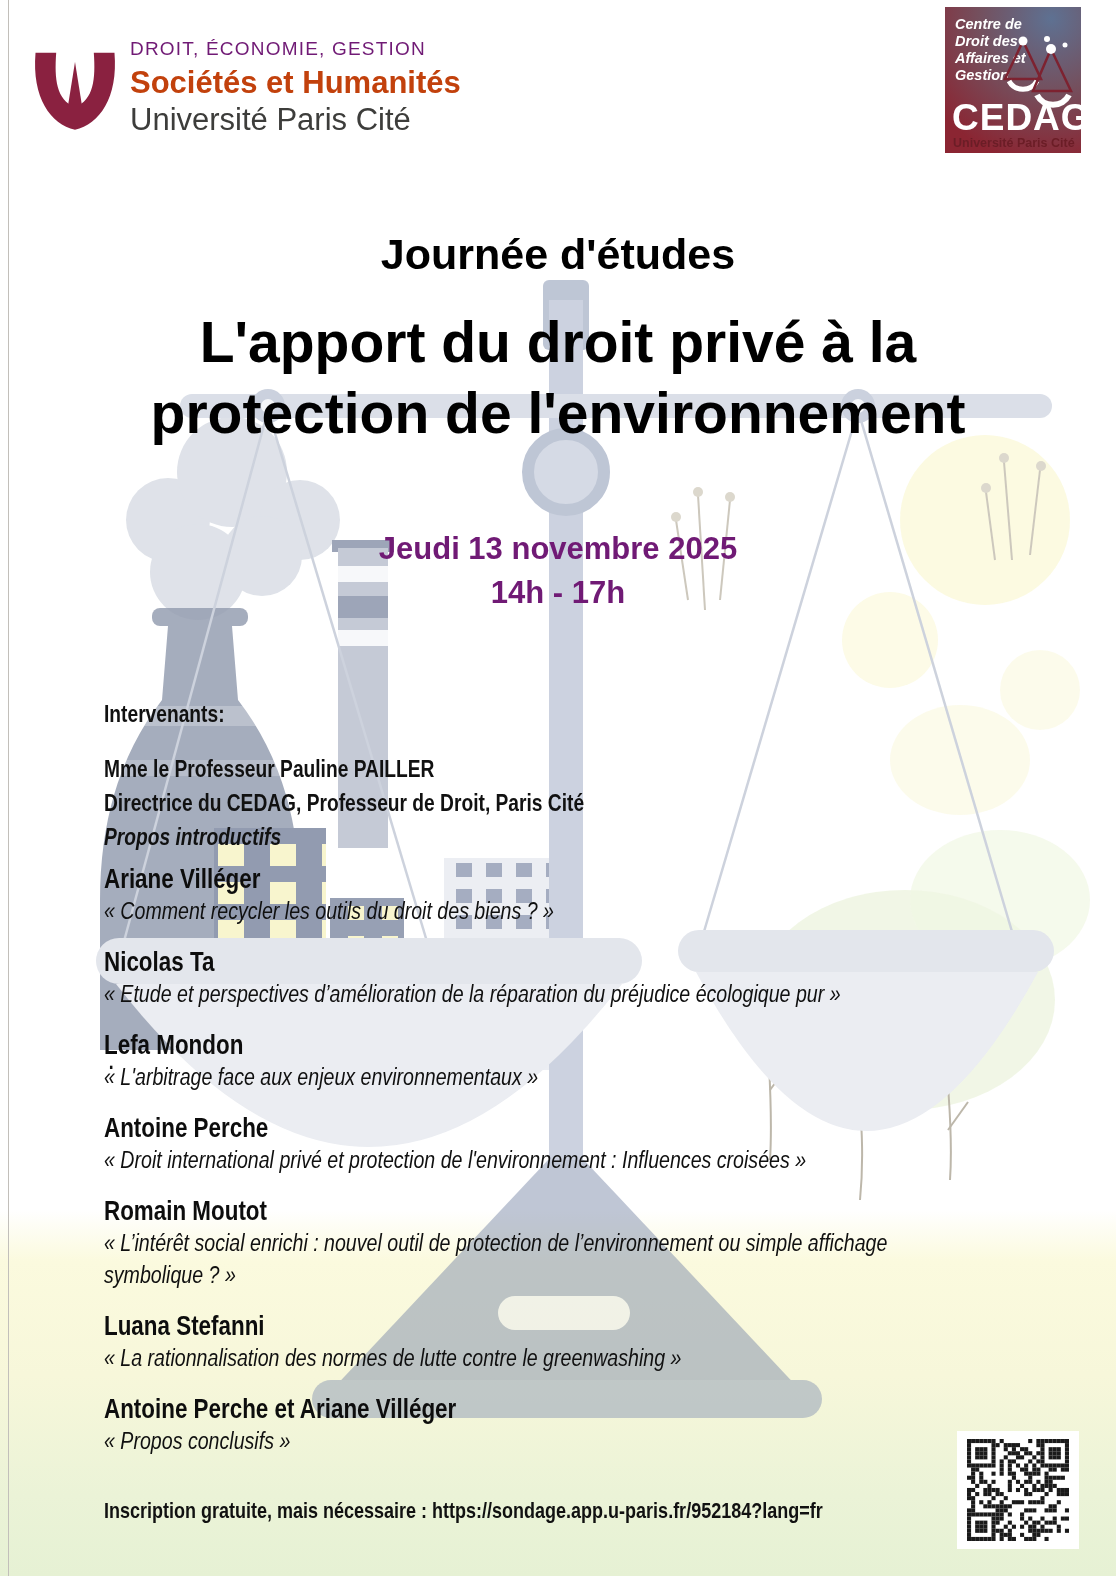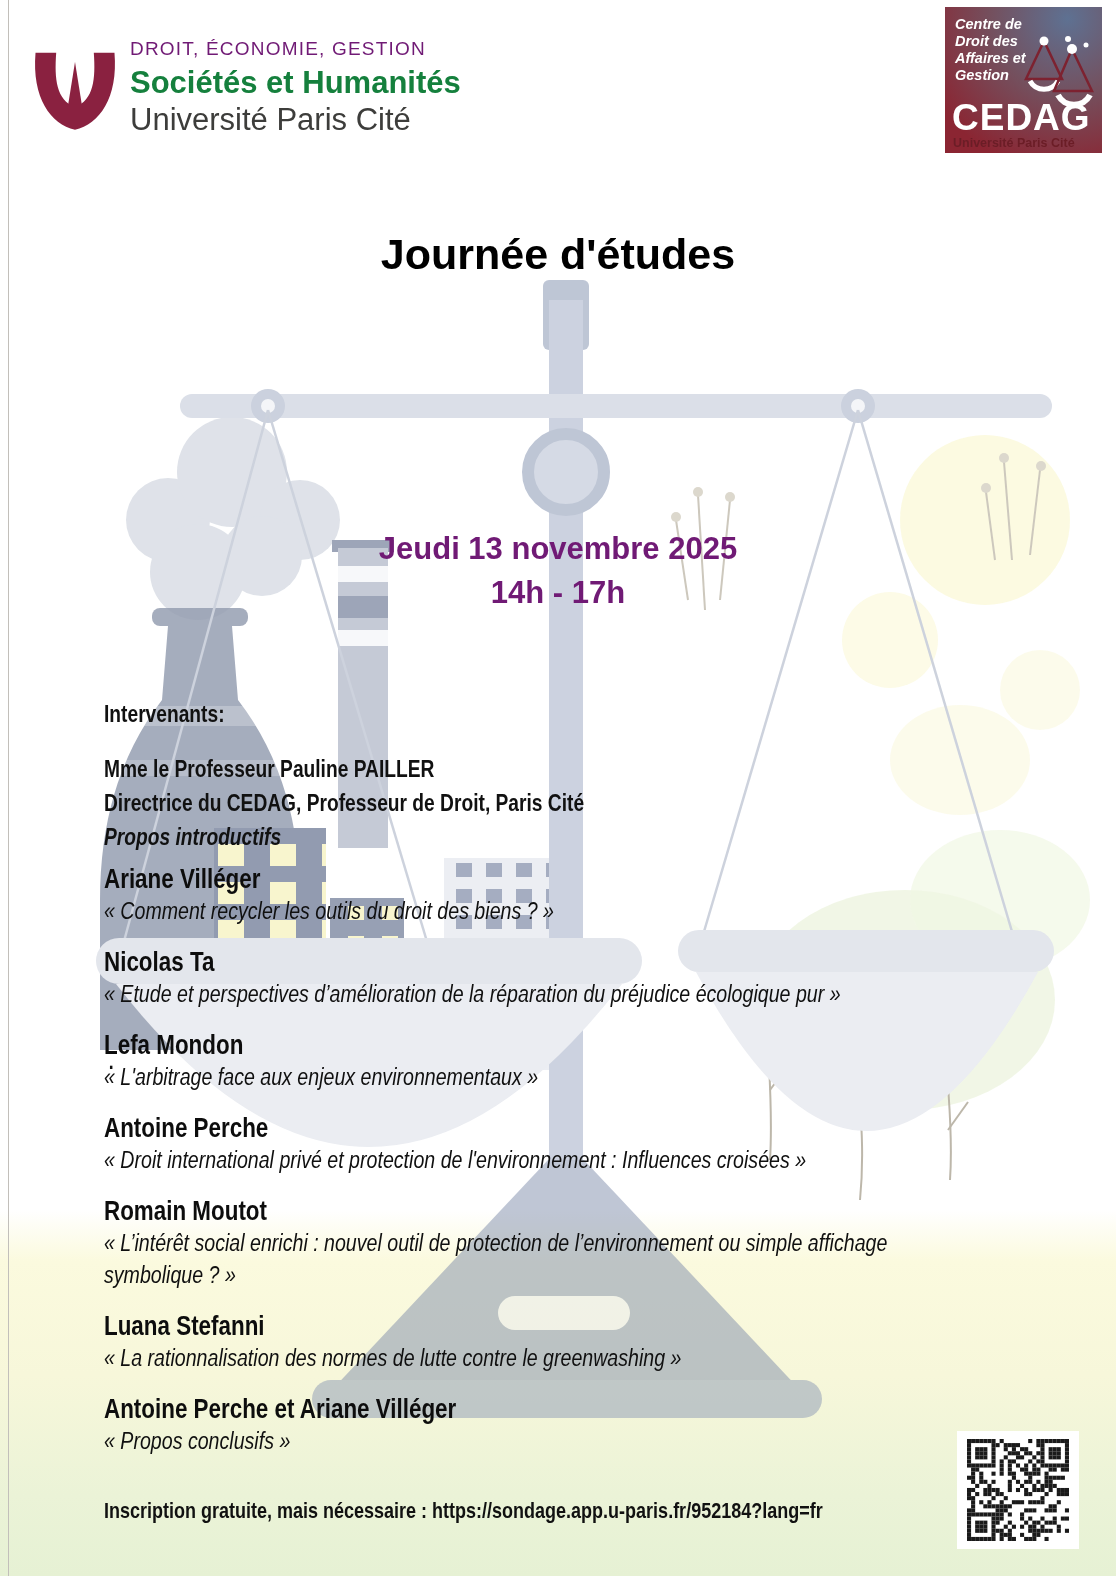--- a/index.html
+++ b/index.html
@@ -8,24 +8,24 @@
   .edge-line{position:absolute;left:8px;top:0;width:1px;height:100%;background:#c2bfba;}
   
   .bg-lower{position:absolute;left:0;top:1210px;width:100%;height:366px;
     background:linear-gradient(180deg,rgba(251,250,222,0) 0%,#fbfade 14%,#f7f7da 45%,#ebf3d7 78%,#e6f1d4 100%);}
   .watermark{position:absolute;left:0;top:0;}
   
   .upc-brand{position:absolute;left:28px;top:34px;display:flex;}
   .upc-mark{margin-top:16px;}
   .upc-lines{margin-left:8px;}
   .upc-l1{font-size:19px;letter-spacing:1.2px;color:#701a75;margin-top:4px;}
-  .upc-l2{font-size:31px;font-weight:bold;color:#15803d;margin-top:5px;}
+  .upc-l2{font-size:31px;font-weight:bold;color:#c2410c;margin-top:5px;}
   .upc-l3{font-size:31px;color:#3d3d3b;margin-top:1px;}
   
-  .cedag{position:absolute;left:945px;top:7px;width:157px;height:146px;
+  .cedag{position:absolute;left:945px;top:7px;width:136px;height:146px;
     background:radial-gradient(circle at 78% 8%,#5e7192 0%,#74505e 42%,#8b2532 85%);
     overflow:hidden;}
   .cedag-center{position:absolute;left:10px;top:9px;width:100px;color:#fff;
     font-weight:bold;font-style:italic;font-size:14.5px;line-height:1.18;}
   .cedag-emblem{position:absolute;right:0px;top:24px;}
   .cedag-acronym{position:absolute;left:7px;bottom:17px;color:#fff;font-weight:bold;
     font-size:37px;letter-spacing:1px;line-height:1;}
   .cedag-univ{position:absolute;left:8px;bottom:3px;color:#6b1d26;font-weight:bold;font-size:12.5px;}
   
   .kicker{position:absolute;left:0;top:230px;width:100%;text-align:center;
@@ -186,20 +186,24 @@
       <path d="M24,50 A16 16 0 0 0 52,50" stroke="#fff" stroke-width="5" fill="none"></path>
       <polygon points="66,18 48,60 86,60" fill="none" stroke="#7d2230" stroke-width="2.5"></polygon>
       <circle cx="66" cy="18" r="5" fill="#fff"></circle>
       <path d="M52,64 A18 18 0 0 0 84,64" stroke="#fff" stroke-width="6" fill="none"></path>
     </svg>
     <div class="cedag-acronym">CEDAG</div>
     <div class="cedag-univ">Université Paris Cité</div>
   </div>
 
   <div class="kicker">Journée d'études</div>
+  <div class="title">
+    <span>L'apport du droit privé à la</span><br>
+    <span>protection de l'environnement</span>
+  </div>
   <div class="when">
     <div>Jeudi 13 novembre 2025</div>
     <div>14h - 17h</div>
   </div>
 
   <div class="sp-head">Intervenants:</div>
   <div class="intro">
     <div class="b">Mme le Professeur Pauline PAILLER</div>
     <div class="b">Directrice du CEDAG, Professeur de Droit, Paris Cité</div>
     <div class="b i">Propos introductifs</div>

